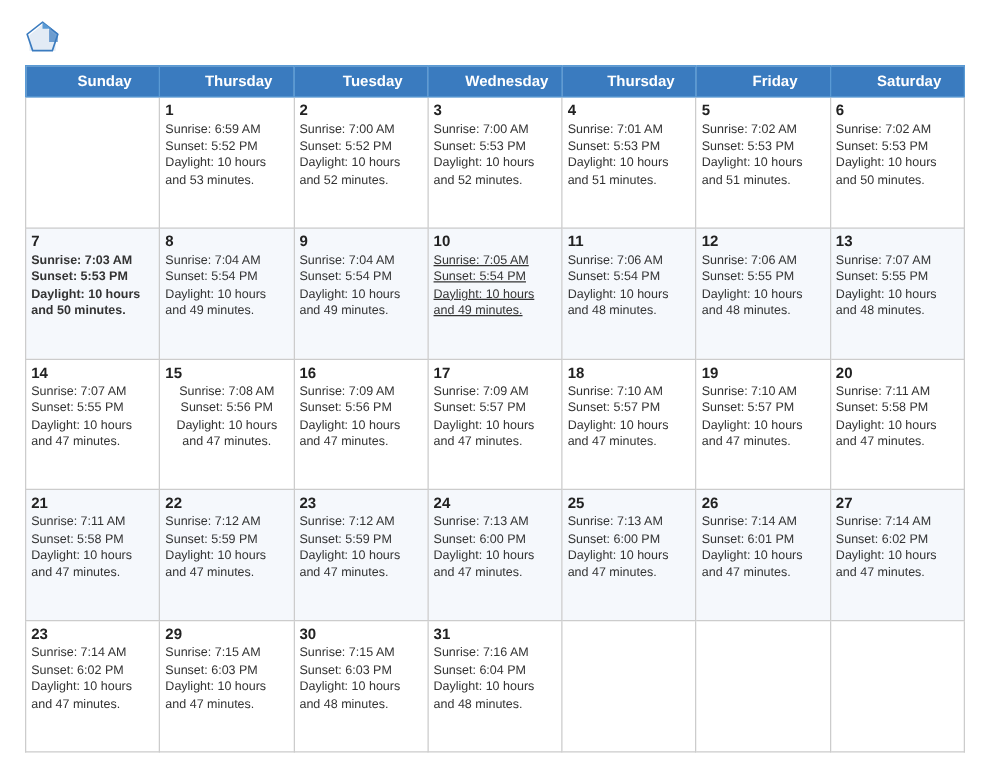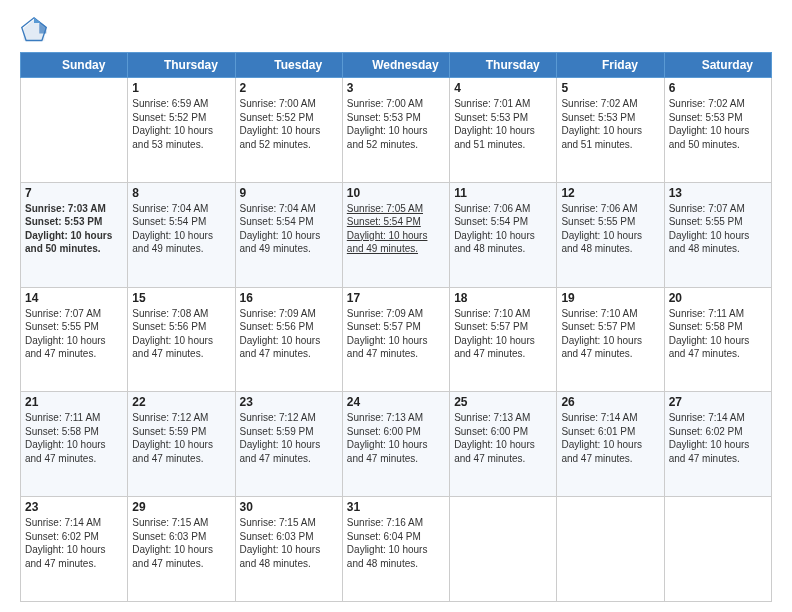--- a/index.html
+++ b/index.html
@@ -244,21 +244,21 @@
         <tr>
           <td>
             <span class="day-num">14</span>
             <div class="day-info" style="white-space: pre-line;">Sunrise: 7:07 AM
 Sunset: 5:55 PM
 Daylight: 10 hours
 and 47 minutes.</div>
           </td>
           <td>
             <span class="day-num">15</span>
-            <div class="day-info" style="white-space: pre-line;">Sunrise: 7:08 AM
+            <div class="day-info" style="white-space: pre-line; text-align: center;">Sunrise: 7:08 AM
 Sunset: 5:56 PM
 Daylight: 10 hours
 and 47 minutes.</div>
           </td>
           <td>
             <span class="day-num">16</span>
             <div class="day-info" style="white-space: pre-line;">Sunrise: 7:09 AM
 Sunset: 5:56 PM
 Daylight: 10 hours
 and 47 minutes.</div>

